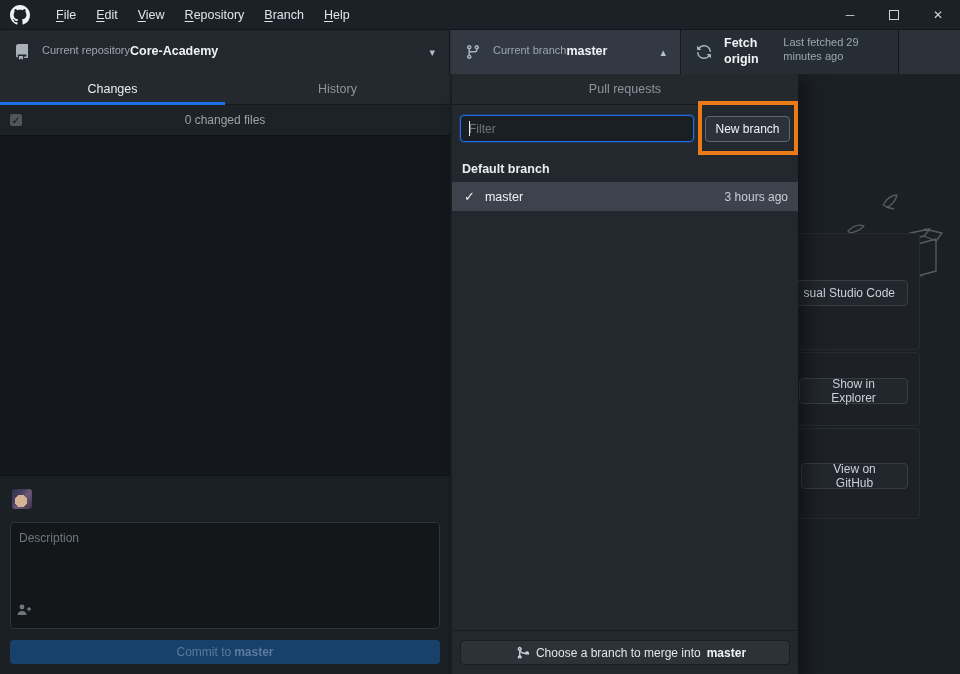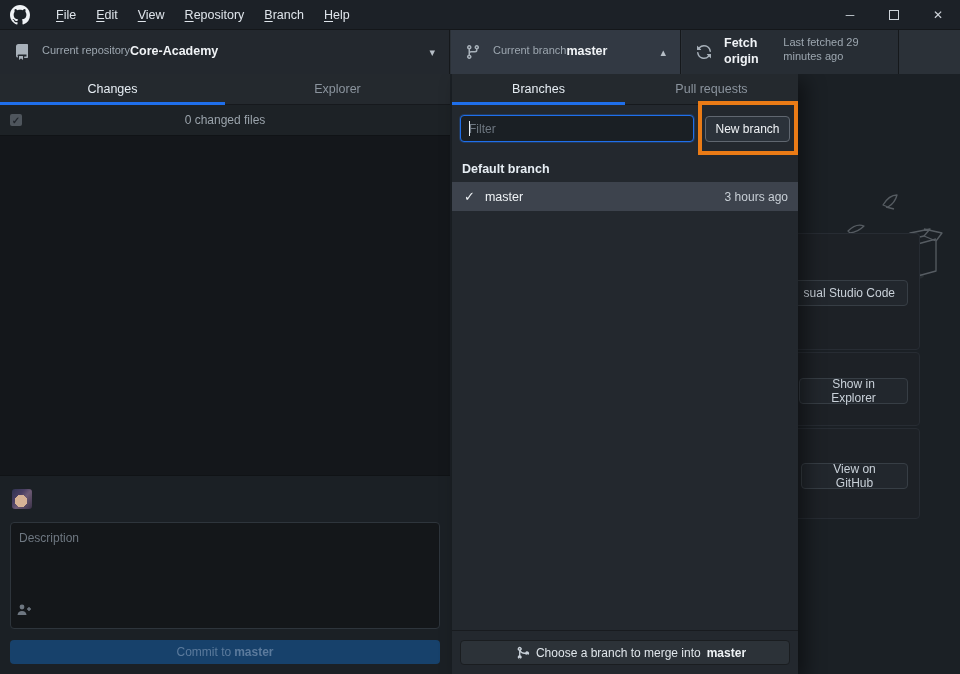--- a/index.html
+++ b/index.html
@@ -187,21 +187,21 @@
   <div class="card card2"></div>
   <div class="card card3"></div>
   <button class="side-btn side-btn1">sual Studio Code</button>
   <button class="side-btn side-btn2">Show in Explorer</button>
   <button class="side-btn side-btn3">View on GitHub</button>
 </div>
 
 <div class="left-panel">
   <div class="tabbar">
     <div class="tab active">Changes</div>
-    <div class="tab">Explorer</div>
+    <div class="tab">History</div>
   </div>
   <div class="changed-row">
     <span class="changed-label">0 changed files</span>
     <span class="checkbox">✓</span>
   </div>
   <div class="commit-panel">
     <div class="avatar"></div>
     <textarea class="desc-input" placeholder="Description" style=""></textarea>
     <svg class="coauthor-icon" viewBox="0 0 14 12">
       <circle cx="5" cy="3" r="2.4"></circle>
@@ -211,21 +211,20 @@
     </svg>
     <button class="commit-btn">
       <span>Commit to</span>
       <b>master</b>
     </button>
   </div>
 </div>
 
 <div class="foldout">
   <div class="tabbar">
-    <div class="tab active">Branches</div>
     <div class="tab">Pull requests</div>
   </div>
   <div class="filter-wrap">
     <input class="filter-input" placeholder="Filter" style="">
     <div class="caret"></div>
   </div>
   <button class="new-branch-btn">New branch</button>
   <div class="section-header">Default branch</div>
   <div class="branch-row">
     <span class="branch-check">✓</span>

